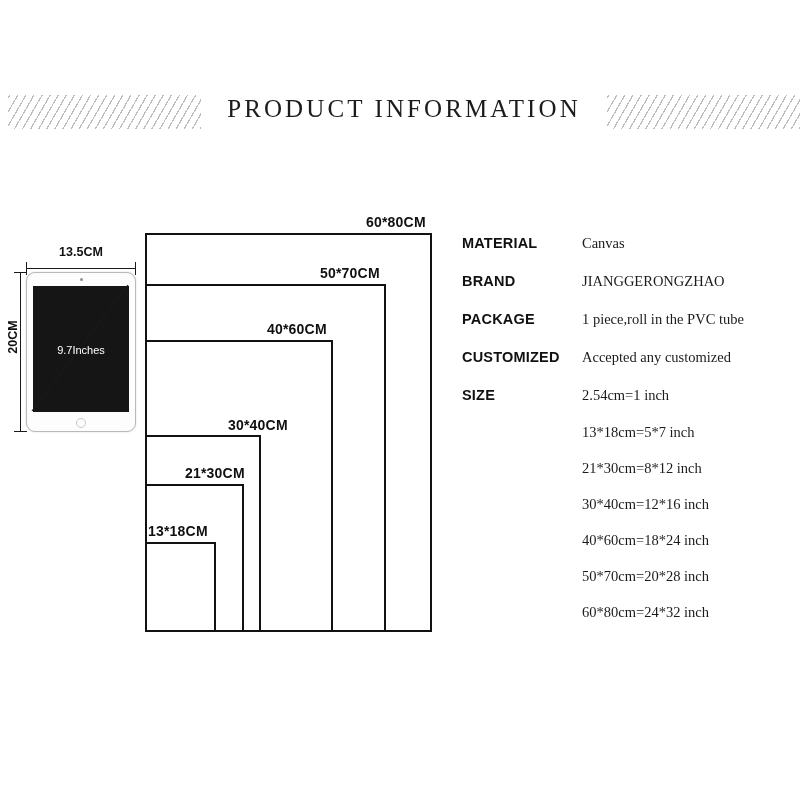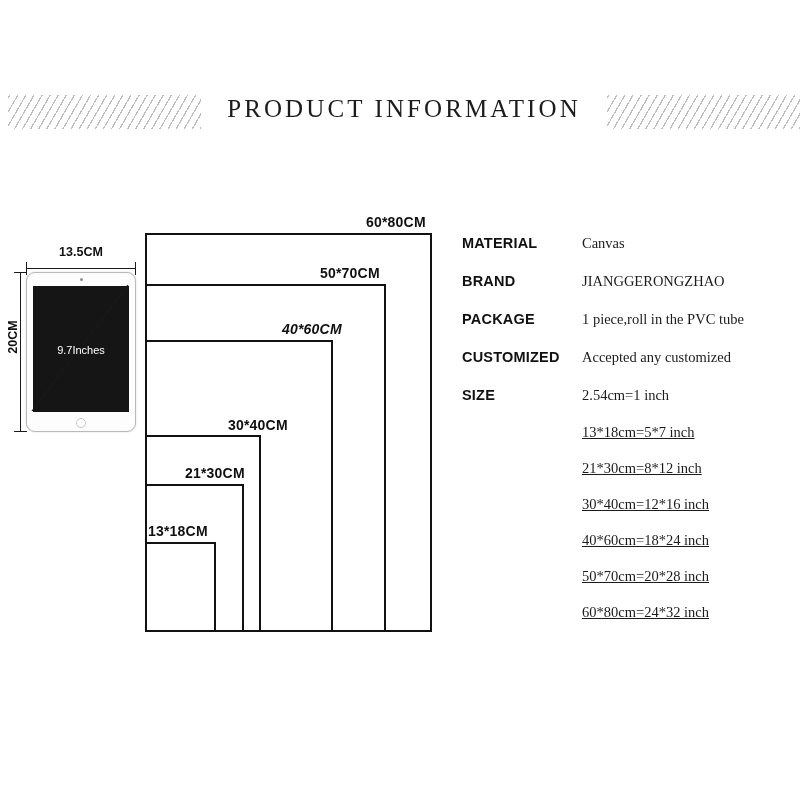--- a/index.html
+++ b/index.html
@@ -243,41 +243,41 @@
     white-space: nowrap;
   }
   .spec-sub {
     font-family: "Liberation Serif", serif;
     font-size: 14.5px;
     color: #1b1b1b;
     line-height: 38px;
     margin-left: 120px;
     white-space: nowrap;
   }
-  .size-list .spec-sub { line-height: 36px; text-decoration: underline; }
+  .size-list .spec-sub { line-height: 36px; }
 </style>
 </head>
 <body>
 
 <div class="header">
   <div class="hatch left"></div>
   <div class="header-title">PRODUCT INFORMATION</div>
   <div class="hatch right"></div>
 </div>
 
 <div class="diagram">
 
   <div class="frame" style="left:145px; top:33px; width:287px; height:399px;"></div>
   <div class="frame-label" style="left:366px; top:14px;">60*80CM</div>
 
   <div class="frame" style="left:145px; top:84px; width:241px; height:348px;"></div>
   <div class="frame-label" style="left:320px; top:65px;">50*70CM</div>
 
   <div class="frame" style="left:145px; top:140px; width:188px; height:292px;"></div>
-  <div class="frame-label" style="left:282px; top:121px;font-style:italic;">40*60CM</div>
+  <div class="frame-label" style="left:267px; top:121px;">40*60CM</div>
 
   <div class="frame" style="left:145px; top:235px; width:116px; height:197px;"></div>
   <div class="frame-label" style="left:228px; top:217px;">30*40CM</div>
 
   <div class="frame" style="left:145px; top:284px; width:99px; height:148px;"></div>
   <div class="frame-label" style="left:185px; top:265px;">21*30CM</div>
 
   <div class="frame" style="left:145px; top:342px; width:71px; height:90px;"></div>
   <div class="frame-label" style="left:148px; top:323px;">13*18CM</div>
 </div>

